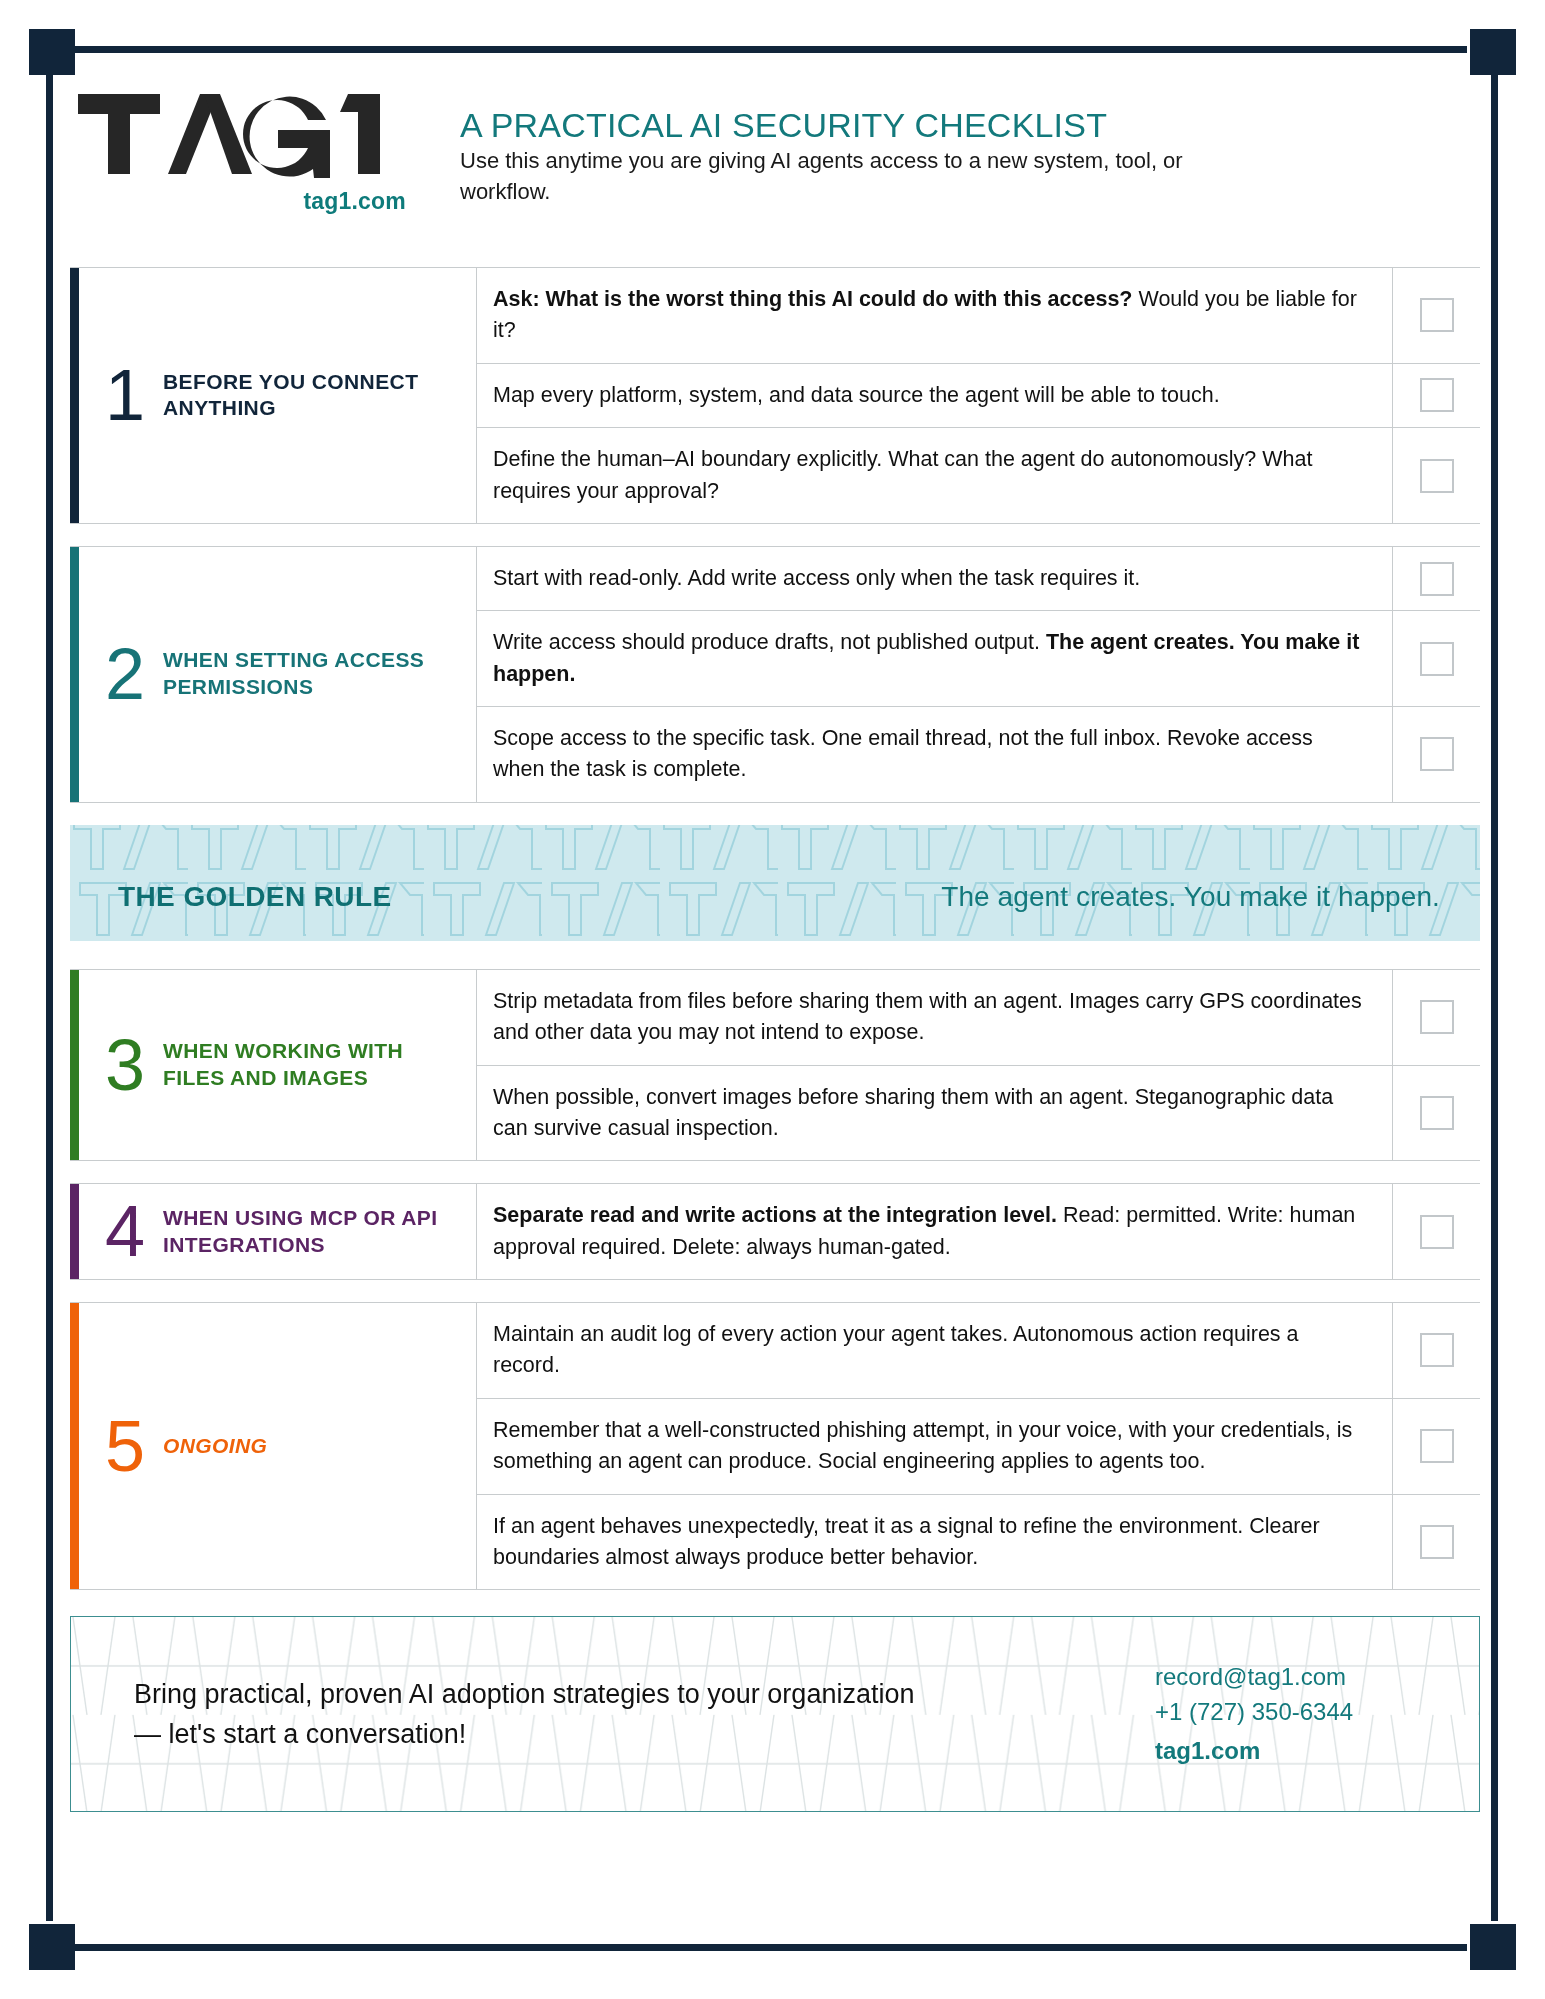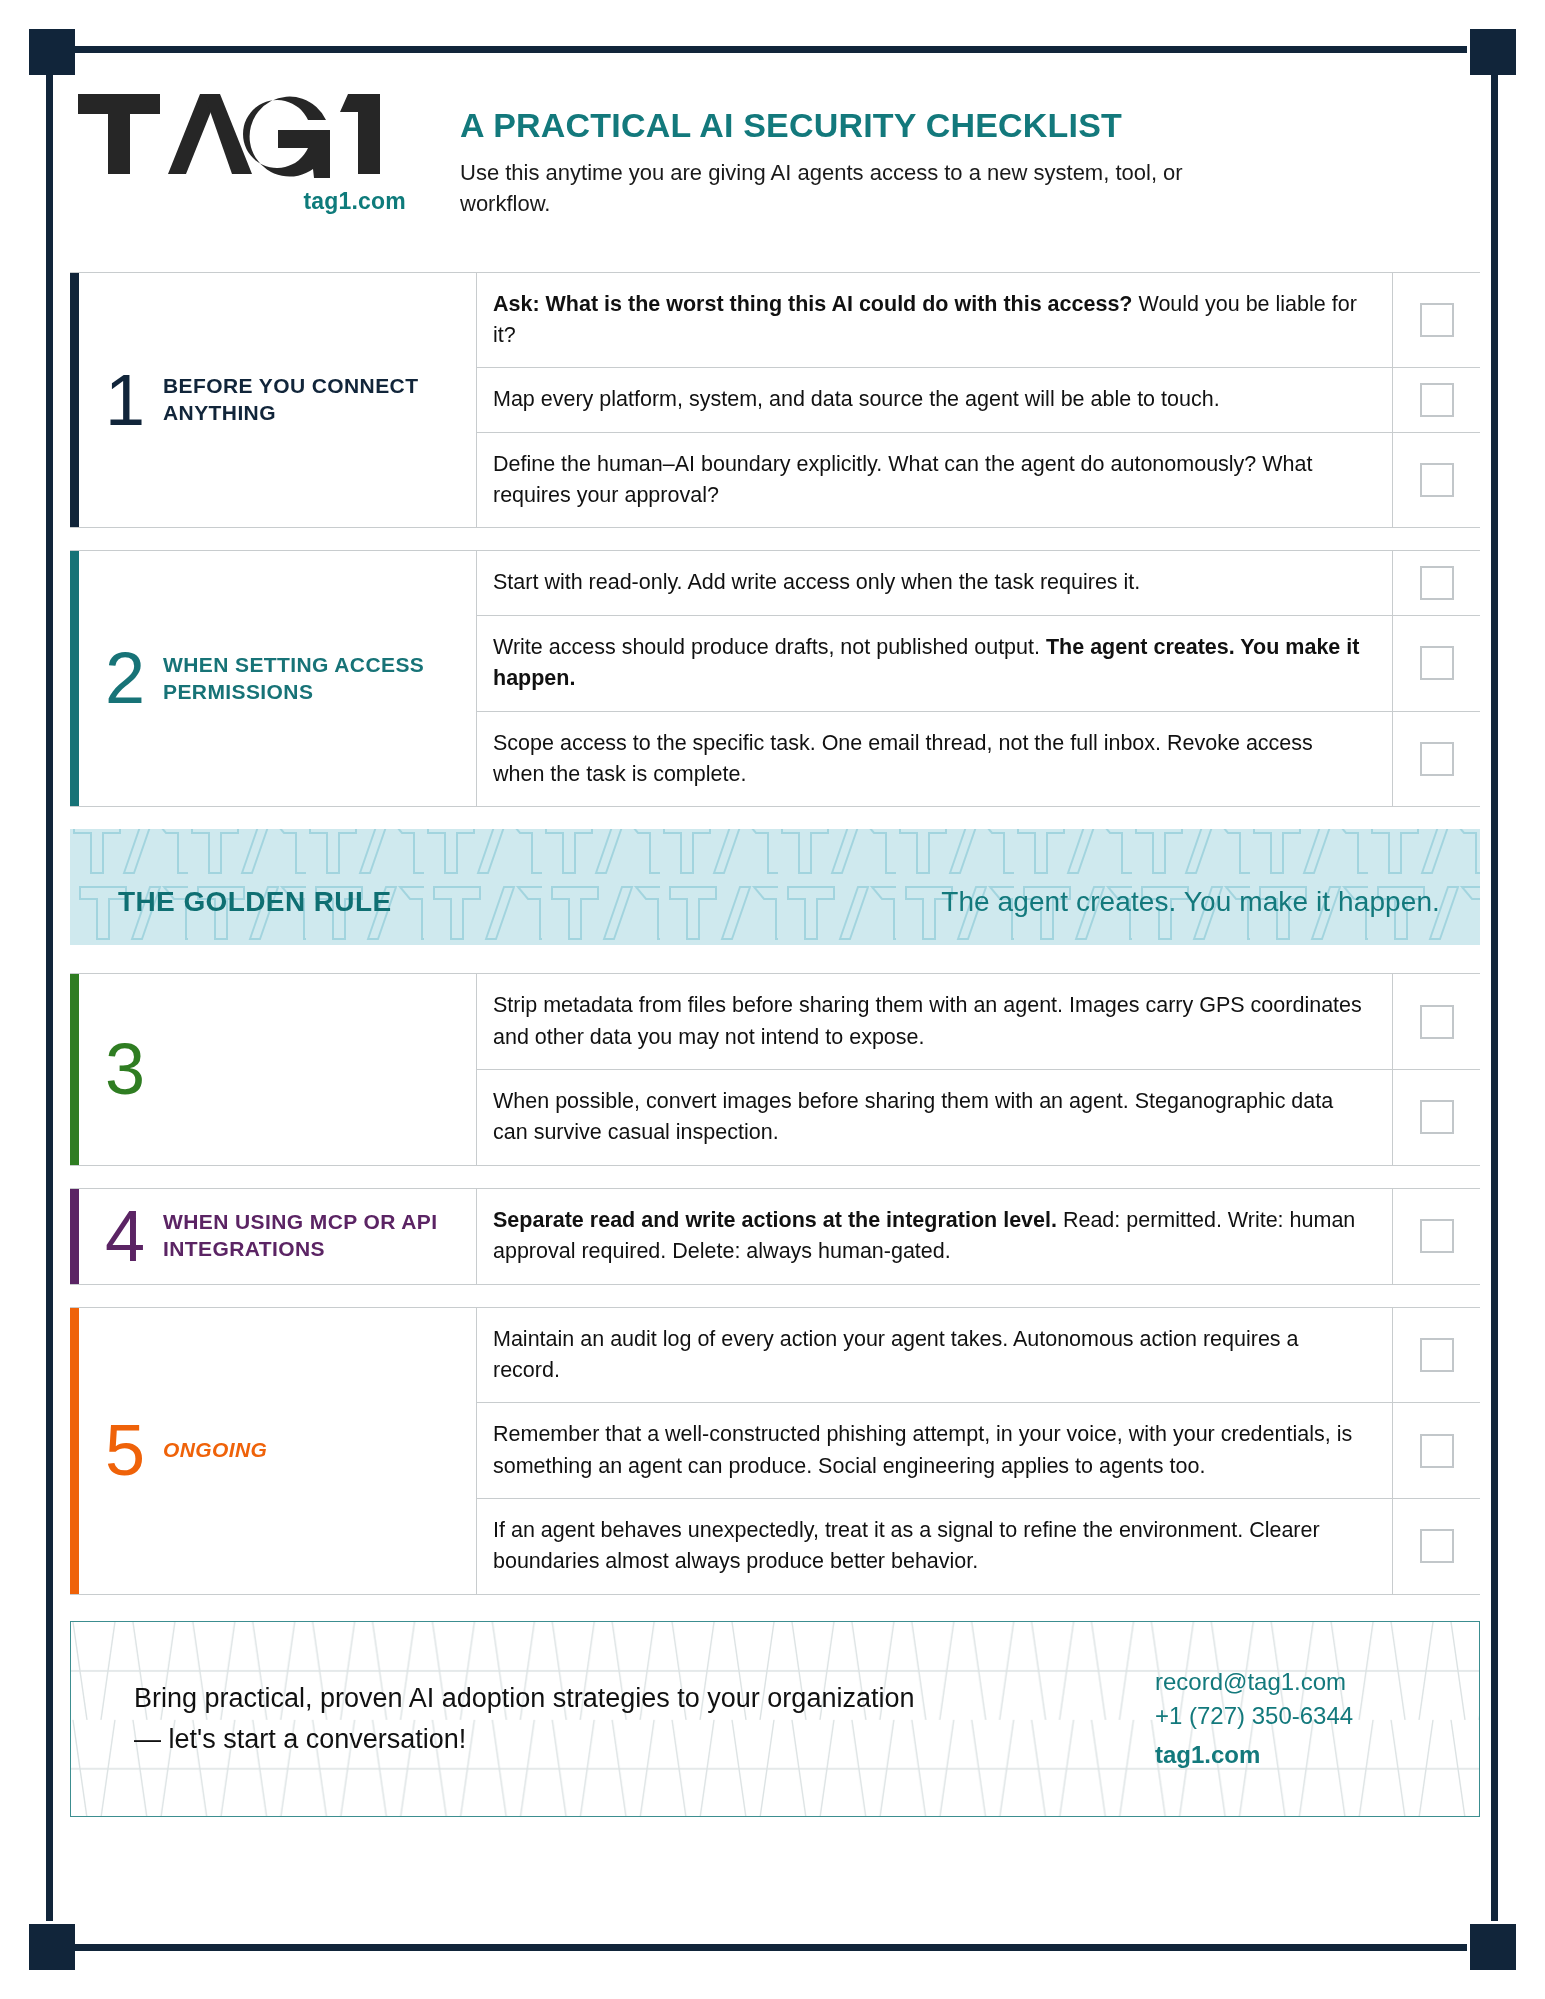--- a/index.html
+++ b/index.html
@@ -48,22 +48,22 @@
   .brand { width: 390px; flex: 0 0 390px; padding-left: 6px; }
   .logo-wrap { display: block; }
   .logo-svg { display: block; width: 330px; height: 96px; }
   .logo-url {
     display: block; text-align: right; width: 330px;
     color: #0e7b7b; font-size: 23px; font-weight: bold;
     letter-spacing: 0.2px; margin-top: 6px;
   }
   .head-text { padding-top: 20px; }
   .head-title {
-    color: #13797c; font-size: 34px; font-weight: bold;
-    letter-spacing: 0.2px; line-height: 1.15; margin-bottom: 12px;
+    color: #13797c; font-size: 34px; font-weight: normal;
+    letter-spacing: 0.2px; line-height: 1.15; margin-bottom: 0;
   }
   .head-sub {
     color: #1a1a1a; font-size: 22px; line-height: 1.42; max-width: 760px;
   }
 
   
   .section {
     display: flex; align-items: stretch;
     margin-bottom: 22px;
     border-top: 1.5px solid #c8ccce;
@@ -273,20 +273,21 @@
       <div class="golden-inner">
         <span class="golden-label">THE GOLDEN RULE</span>
         <span class="golden-rule">The agent creates. You make it happen.</span>
       </div>
     </div>
 
     <div class="section">
       <div class="accent" style="background: rgb(47, 125, 34);"></div>
       <div class="sec-head">
         <div class="sec-num" style="color: rgb(47, 125, 34);">3</div>
+        <div class="sec-label" style="color: rgb(47, 125, 34);">WHEN WORKING WITH FILES AND IMAGES</div>
       </div>
       <div class="rows">
         <div class="row">
           <div class="row-text">Strip metadata from files before sharing them with an agent. Images carry GPS coordinates and other data you may not intend to expose.</div>
           <div class="cbcell">
               <div class="checkbox"></div>
             </div>
         </div>
         <div class="row">
           <div class="row-text">When possible, convert images before sharing them with an agent. Steganographic data can survive casual inspection.</div>

